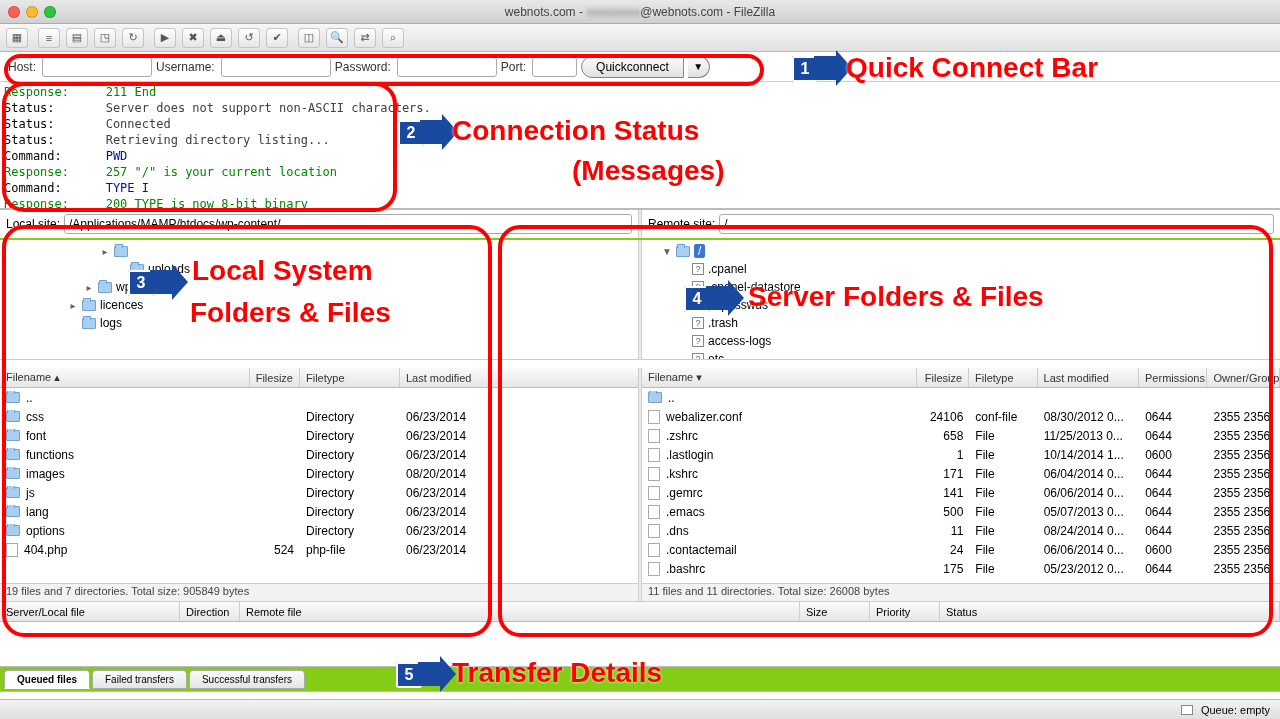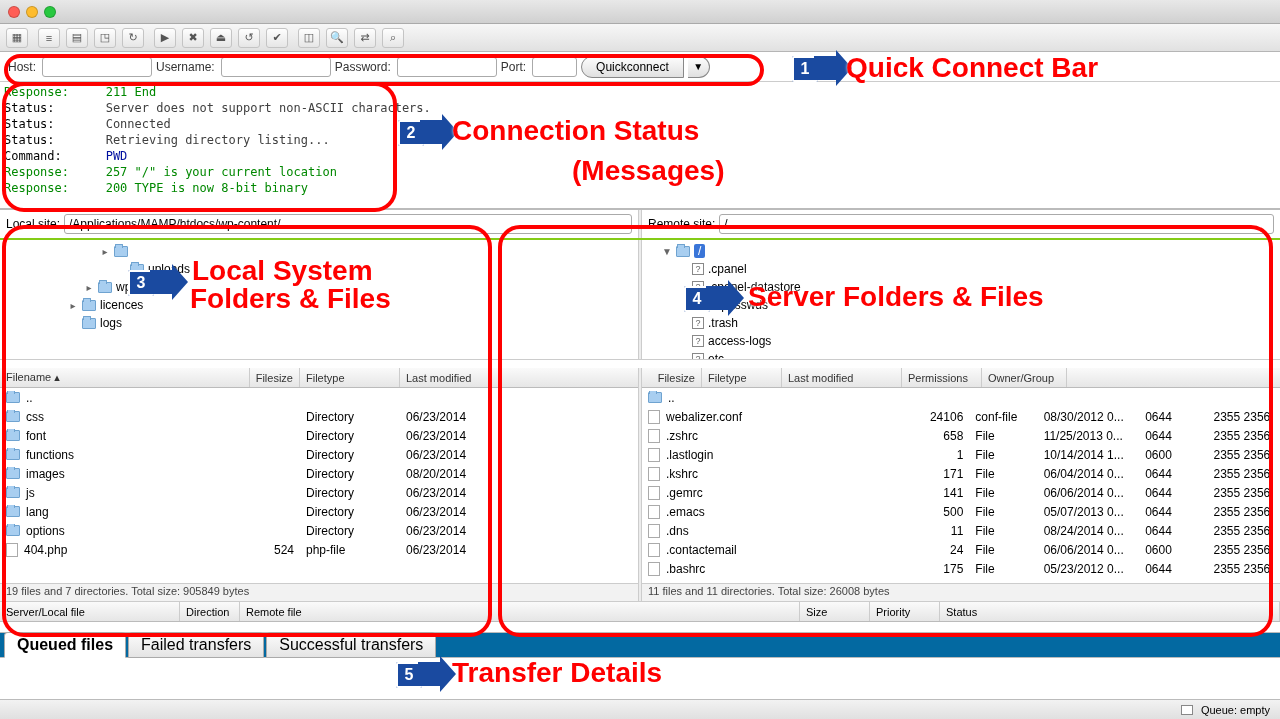--- a/index.html
+++ b/index.html
@@ -51,21 +51,21 @@
 .list-row { display: flex; height: 19px; align-items: center; font-size: 12px; cursor: pointer; }
 .list-row div { padding: 0 6px; overflow: hidden; white-space: nowrap; text-overflow: ellipsis; }
 .file-ico { width: 12px; height: 14px; background: #fff; border: 1px solid #aaa; margin-right: 4px; flex-shrink: 0; }
 .r-align { text-align: right; justify-content: flex-end; }
 .status-line { height: 18px; background: #f2f2f2; border-top: 1px solid #ccc; font-size: 11px; padding: 1px 6px; color: #444; }
 
 .transfer-hdr { height: 20px; display: flex; background: linear-gradient(#fafafa,#e6e6e6); border-bottom: 1px solid #bbb; font-size: 11px; }
 .transfer-hdr div { padding: 0 6px; border-right: 1px solid #ccc; display: flex; align-items: center; }
 .transfer-body { height: 10px; }
 
-.tabs-row { height: 26px; display: flex; align-items: center; background: #0369a1; border-top: 1px solid #bbb; border-bottom: 1px solid #bbb; padding-left: 4px; gap: 0; font-size: 16px;}
+.tabs-row { height: 26px; display: flex; align-items: center; background: #84cc16; border-top: 1px solid #bbb; border-bottom: 1px solid #bbb; padding-left: 4px; gap: 0; font-size: 10px; margin-top: 34px;}
 .tab { padding: 3px 12px; border: 1px solid #aaa; background: linear-gradient(#fcfcfc,#e4e4e4); border-radius: 4px 4px 0 0; margin-right: 2px; cursor: pointer; }
 .tab.active { background: #fff; font-weight: bold; border-bottom: 1px solid #fff;}
 
 .bottom-status { position: absolute; bottom: 0; left: 0; right: 0; height: 20px; background: linear-gradient(#f2f2f2,#e0e0e0); border-top: 1px solid #bbb; display:flex; justify-content:flex-end; align-items:center; padding:0 10px; gap:8px; font-size:11px;}
 .queue-ico { width:12px; height:10px; border:1px solid #888; background:#fff;}
 
 
 .anno { position: absolute; border: 4px solid #ff0000; border-radius: 22px; pointer-events: none; }
 .anno-label { position: absolute; font-family: "Arial Black", Arial, sans-serif; font-weight: 900; color: #ff0000; font-size: 28px; line-height: 1.05; text-shadow: 0 0 3px #fff; pointer-events: none; }
 .num-arrow { position: absolute; pointer-events: none; }
@@ -78,20 +78,23 @@
 .rc1{width:330px;display:flex;align-items:center;} .rc2{width:60px;} .rc3{width:80px;} .rc4{width:120px;} .rc5{width:80px;} .rc6{width:85px;}
 </style>
 </head>
 <body>
 
 <div class="titlebar">
   <div class="traffic">
     <div class="tl r"></div>
     <div class="tl y"></div>
     <div class="tl g"></div>
+  </div>
+  <div class="title-text">
+    <span>webnots.com - </span><span class="blur">xxxxxxxxx</span><span>@webnots.com - FileZilla</span>
   </div>
 </div>
 
 <div class="toolbar">
   <div class="tb-btn">▦</div>
   <div class="tb-grp">
     <div class="tb-btn">≡</div>
     <div class="tb-btn">▤</div>
     <div class="tb-btn">◳</div>
     <div class="tb-btn">↻</div>
@@ -124,20 +127,21 @@
   <button class="qc-drop">▼</button>
 </div>
 
 <div class="log-area" id="log-area">
     <div class="log-line"><span class="lbl lbl-resp">Response:</span><span class="msg-resp">   211 End</span></div>
     <div class="log-line"><span class="lbl lbl-status">Status:</span><span class="msg-status">   Server does not support non-ASCII characters.</span></div>
     <div class="log-line"><span class="lbl lbl-status">Status:</span><span class="msg-status">   Connected</span></div>
     <div class="log-line"><span class="lbl lbl-status">Status:</span><span class="msg-status">   Retrieving directory listing...</span></div>
     <div class="log-line"><span class="lbl lbl-cmd">Command:</span><span class="msg-cmd">   PWD</span></div>
     <div class="log-line"><span class="lbl lbl-resp">Response:</span><span class="msg-resp">   257 "/" is your current location</span></div>
+    <div class="log-line"><span class="lbl lbl-cmd">Command:</span><span class="msg-cmd">   TYPE I</span></div>
     <div class="log-line"><span class="lbl lbl-resp">Response:</span><span class="msg-resp">   200 TYPE is now 8-bit binary</span></div>
   </div>
 
 <div class="sites-row">
   <div class="site-half">
     <span>Local site:</span>
     <input value="/Applications/MAMP/htdocs/wp-content/" style="">
   </div>
   <div class="v-sep"></div>
   <div class="site-half">
@@ -303,20 +307,21 @@
           <div class="lc2 r-align">524</div>
           <div class="lc3">php-file</div>
           <div class="lc4">06/23/2014</div>
         </div>
       </div>
     <div class="status-line">19 files and 7 directories. Total size: 905849 bytes</div>
   </div>
   <div class="v-sep"></div>
   <div class="list-half">
     <div class="list-hdr" id="rhdr">
+        <div class="rc1">Filename ▾</div>
         <div class="rc2 r-align">Filesize</div>
         <div class="rc3">Filetype</div>
         <div class="rc4">Last modified</div>
         <div class="rc5">Permissions</div>
         <div class="rc6">Owner/Group</div>
       </div>
     <div class="list-body" id="rbody">
         <div class="list-row">
           <div class="rc1">
             <span class="folder-ico" style="margin-right: 6px;"></span>
@@ -473,21 +478,21 @@
 <div class="anno-label" style="left:572px; top:156px;">(Messages)</div>
 
 <div class="anno" style="left:2px; top:225px; width:490px; height:412px;"></div>
 <div class="num-arrow" style="left:128px; top:270px;">
   <div class="box">3</div>
   <svg width="40" height="36">
       <polygon points="0,6 22,6 22,0 38,18 22,36 22,30 0,30" fill="#1a4aa0"></polygon>
     </svg>
 </div>
 <div class="anno-label" style="left:192px; top:256px;">Local System</div>
-<div class="anno-label" style="left:190px; top:284px;">Folders &amp; Files</div>
+<div class="anno-label" style="left:190px; top:298px;">Folders &amp; Files</div>
 
 <div class="anno" style="left:498px; top:225px; width:775px; height:412px;"></div>
 <div class="num-arrow" style="left:684px; top:286px;">
   <div class="box">4</div>
   <svg width="40" height="36">
       <polygon points="0,6 22,6 22,0 38,18 22,36 22,30 0,30" fill="#1a4aa0"></polygon>
     </svg>
 </div>
 <div class="anno-label" style="left:716px; top:282px;margin-left:32px;">Server Folders &amp; Files</div>
 

